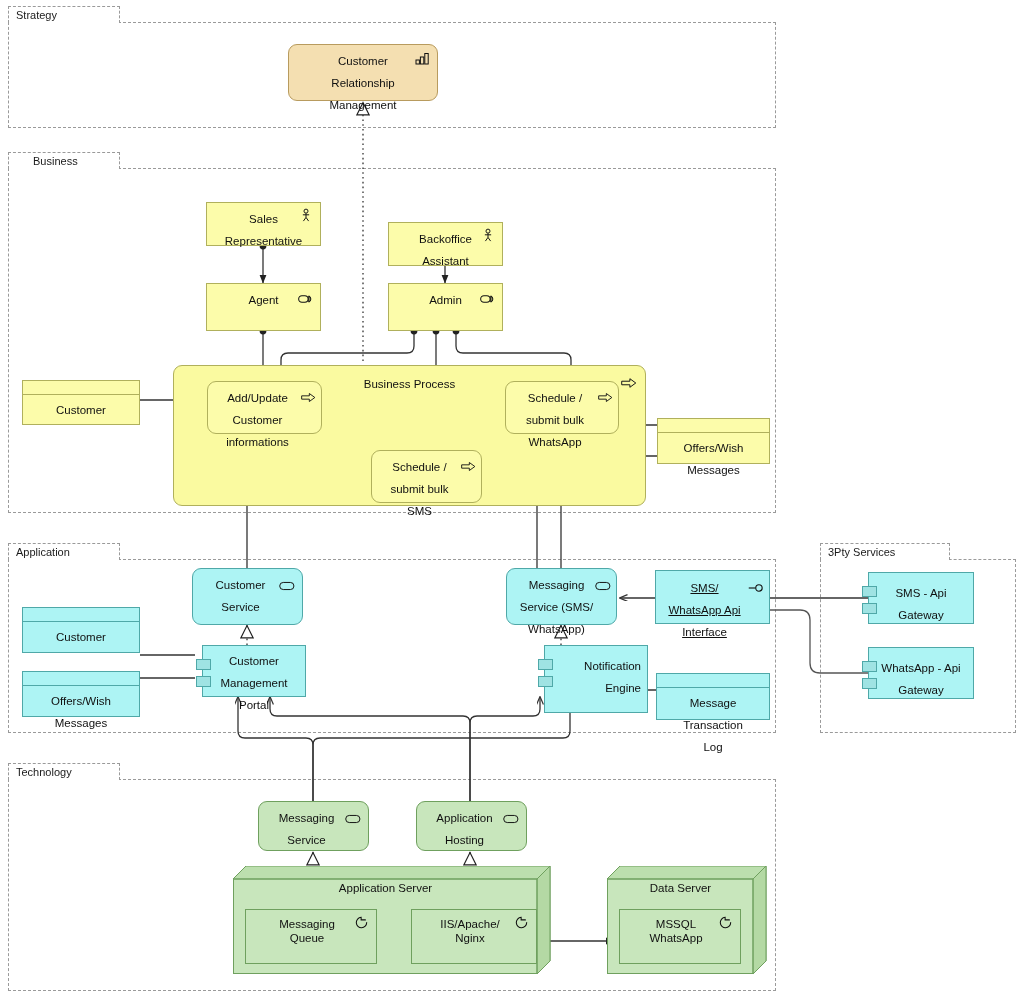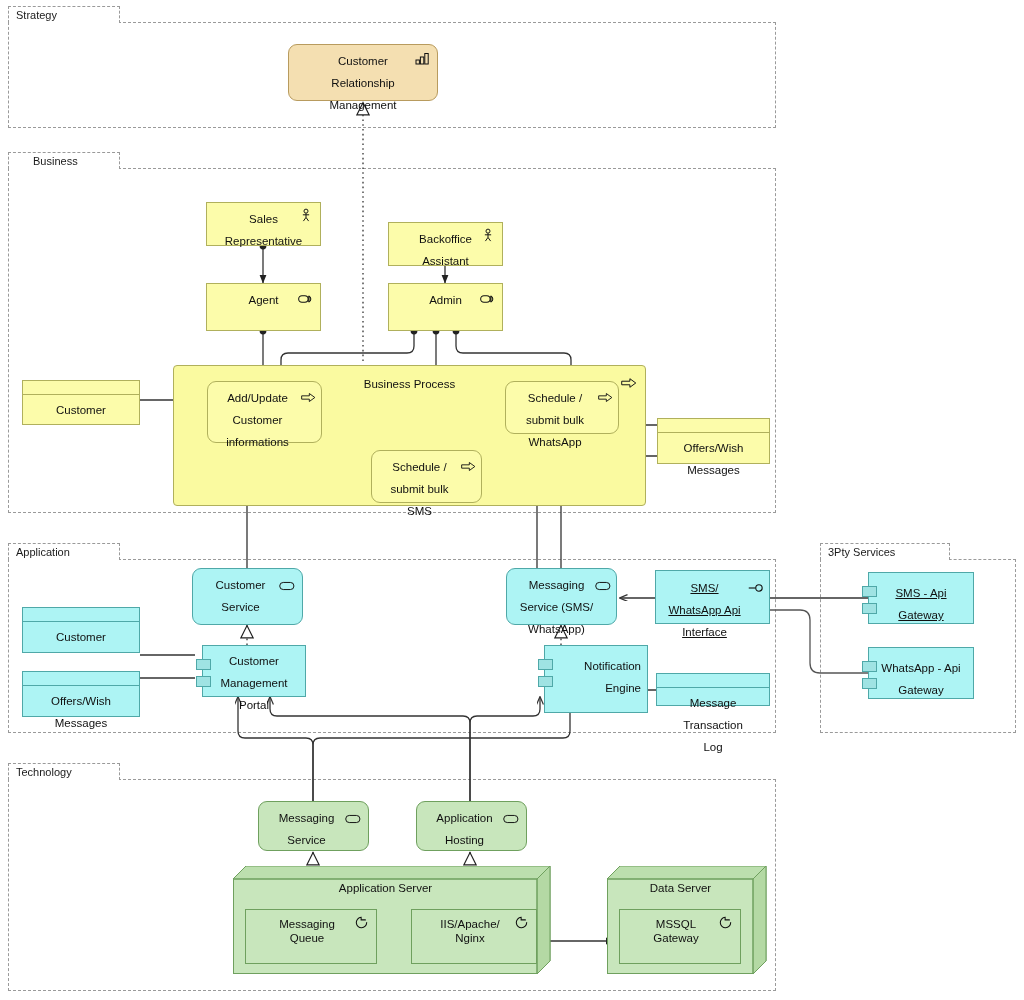--- a/index.html
+++ b/index.html
@@ -85,21 +85,21 @@
   }
 
   
   .strategy  { background: #f4dfb1; border: 1px solid #b89b5e; }
   .business  { background: #fcfcaa; border: 1px solid #b0b05c; }
   .businessc { background: #fafaa0; border: 1px solid #b0b05c; }
   .application { background: #adf4f4; border: 1px solid #4fa8a8; }
   .technology  { background: #c8e6bc; border: 1px solid #6fa05e; }
 
   .rounded  { border-radius: 9px; }
-  .rounded-lg { border-radius: 4px; }
+  .rounded-lg { border-radius: 9px; }
 
   
   .object .hdr {
     position: absolute;
     left: 0; right: 0;
     top: 13px;
     height: 1px;
   }
   .object.business .hdr { background: #b0b05c; }
   .object.application .hdr { background: #4fa8a8; }
@@ -337,21 +337,21 @@
 
   <div class="node businessc rounded-lg" style="left:173px; top:365px; width:473px; height:141px; align-items:flex-start;">
     <span class="lbl" style="padding-top:7px;">Business Process</span>
     <span class="icon" style="top:8px; right:8px;">
       <svg viewBox="0 0 18 12" width="16" height="12">
         <path d="M0.8,4 L10,4 L10,1.2 L16.6,6 L10,10.8 L10,8 L0.8,8 z" fill="none" stroke="#111" stroke-width="1.1" stroke-linejoin="round"></path>
       </svg>
     </span>
   </div>
 
-  <div class="node business rounded" style="left:207px; top:381px; width:115px; height:62px;">
+  <div class="node business rounded" style="left:207px; top:381px; width:115px; height:53px;">
     <span class="lbl" style="padding-left:8px; padding-right:22px;">Add/Update
 Customer
 informations</span>
     <span class="icon" style="top:6px; right:5px;">
       <svg viewBox="0 0 18 12" width="15" height="11">
         <path d="M0.8,4 L10,4 L10,1.2 L16.6,6 L10,10.8 L10,8 L0.8,8 z" fill="none" stroke="#111" stroke-width="1.1" stroke-linejoin="round"></path>
       </svg>
     </span>
   </div>
 
@@ -435,30 +435,30 @@
     <div class="hdr"></div>
     <span class="lbl center">Customer</span>
   </div>
 
   <div class="node application object" style="left:22px; top:671px; width:118px; height:46px;">
     <div class="hdr"></div>
     <span class="lbl center">Offers/Wish
 Messages</span>
   </div>
 
-  <div class="node application object" style="left:656px; top:673px; width:114px; height:33px;">
+  <div class="node application object" style="left:656px; top:673px; width:114px; height:47px;">
     <div class="hdr"></div>
     <span class="lbl center" style="padding-left:2px; padding-right:2px;">Message Transaction
 Log</span>
   </div>
 
   <div class="node application" style="left:868px; top:572px; width:106px; height:52px;">
     <div class="port p1"></div>
     <div class="port p2"></div>
-    <span class="lbl center" style="padding-top:9px;text-decoration:underline;">SMS - Api
+    <span class="lbl center" style="padding-top:9px;">SMS - Api
 Gateway</span>
   </div>
 
   <div class="node application" style="left:868px; top:647px; width:106px; height:52px;">
     <div class="port p1"></div>
     <div class="port p2"></div>
     <span class="lbl center" style="padding-top:9px; padding-left:2px; padding-right:2px;">WhatsApp - Api
 Gateway</span>
   </div>
 
@@ -513,21 +513,21 @@
   <div class="node3d" style="left:607px; top:866px; width:160px; height:108px;">
     <svg class="shape3d" viewBox="0 0 160 108" preserveAspectRatio="none">
       <polygon points="0,13 13,0 159,0 159,95 146,108 0,108" fill="#c8e6bc" stroke="#6fa05e" stroke-width="1"></polygon>
       <polygon points="0,13 13,0 159,0 146,13" fill="#bcdfae" stroke="#6fa05e" stroke-width="1"></polygon>
       <polygon points="146,13 159,0 159,95 146,108" fill="#b4d9a4" stroke="#6fa05e" stroke-width="1"></polygon>
       <rect x="0.5" y="13" width="145.5" height="94.5" fill="none" stroke="#6fa05e" stroke-width="1"></rect>
     </svg>
     <div class="n3dlabel">Data Server</div>
     <div class="inner-node" style="left:12px; top:43px; width:122px; height:55px;">
       <span class="lbl">MSSQL
-Gateway</span>
+WhatsApp</span>
       <span class="icon" style="top:6px; right:7px;">
         <svg viewBox="0 0 14 14" width="13" height="13">
           <path d="M12.6,7 A5.6,5.6 0 1 1 6.6,1.4 L6.6,4.2 L11.2,4.2" fill="none" stroke="#111" stroke-width="1.15" stroke-linecap="round"></path>
         </svg>
       </span>
     </div>
   </div>
 
 </div>
 

